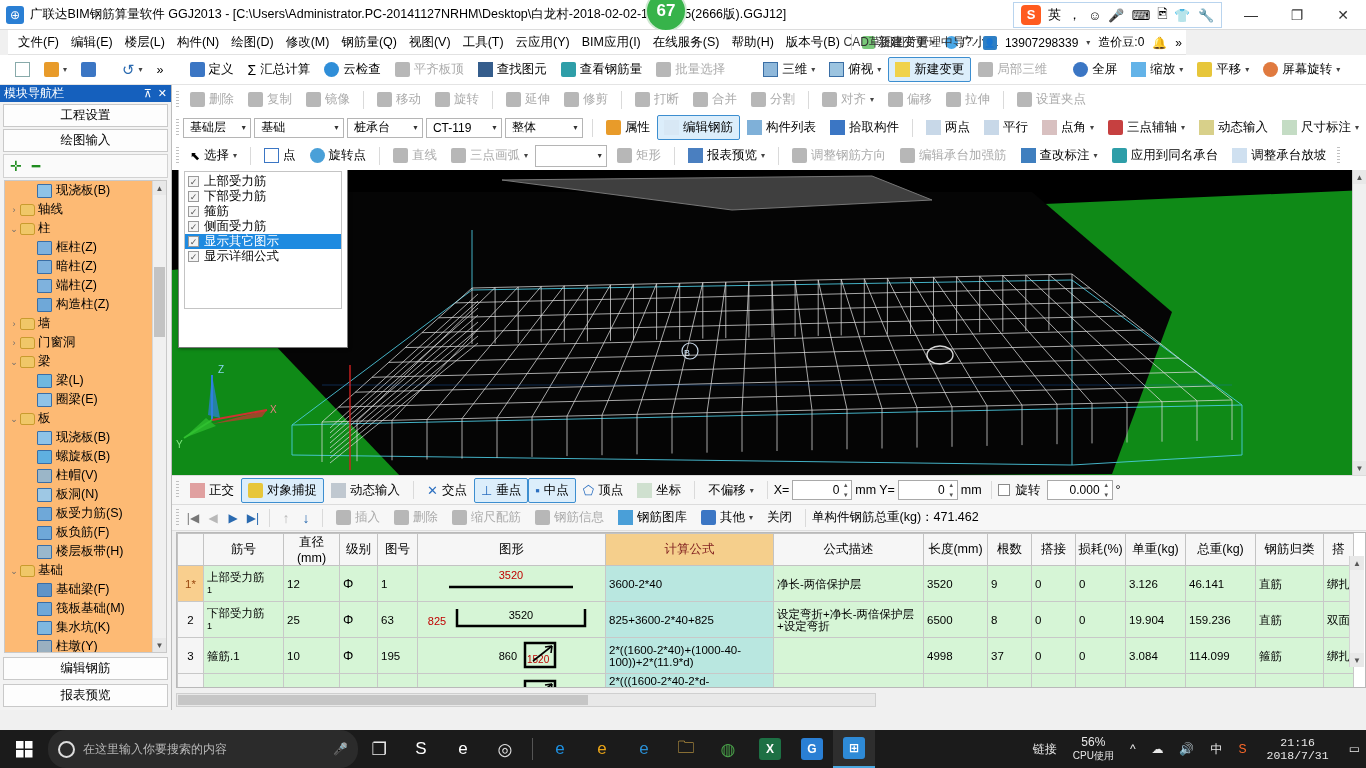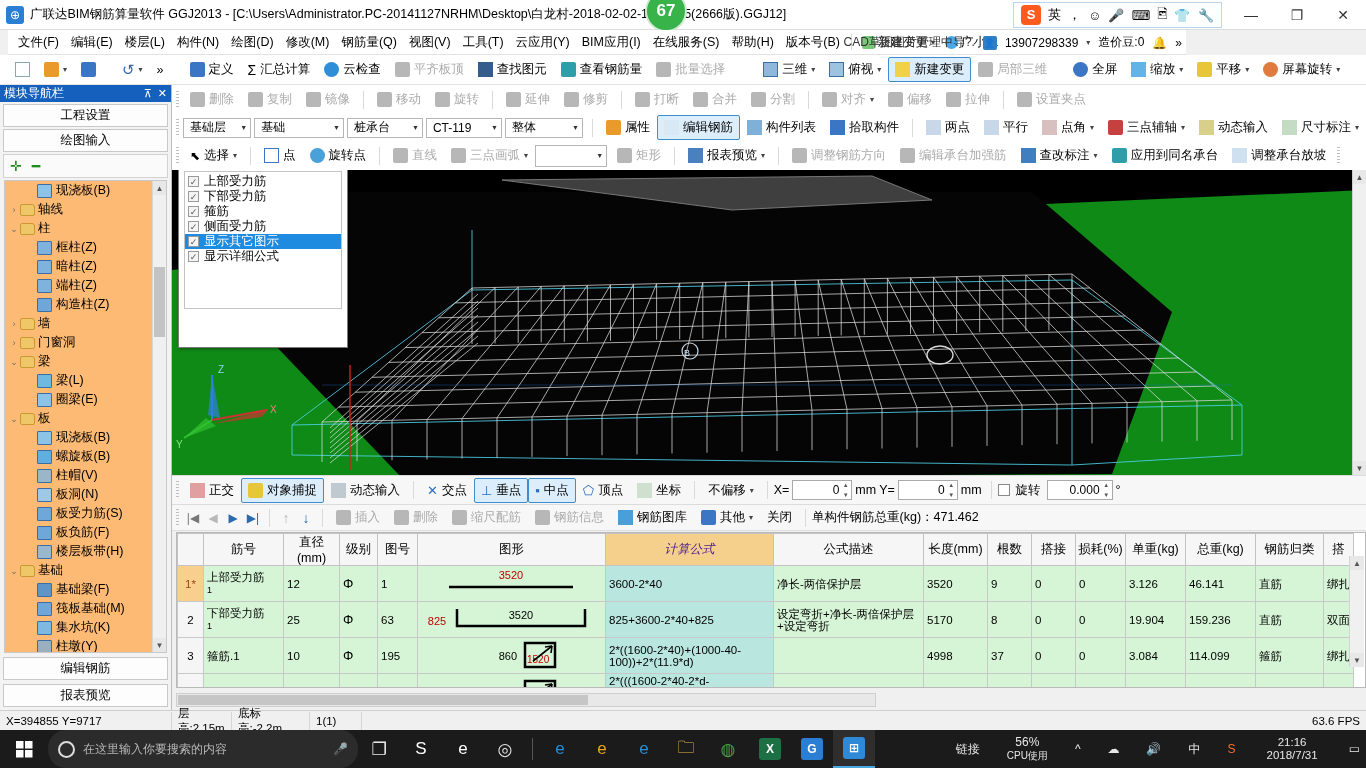--- a/index.html
+++ b/index.html
@@ -194,21 +194,21 @@
   .navbtn{width:20px;text-align:center;font-size:12px;}
   .grid{
     position:absolute; left:4px; top:27px; right:0; bottom:22px;
     border:1px solid #b9b9b9; background:#fff; overflow:hidden;
   }
   table.rb{ border-collapse:collapse; table-layout:fixed; width:1176px; font-size:12px;}
   table.rb th{
     background:#f6f6f6; border:1px solid #c3c3c3; height:22px; font-weight:normal;
     font-size:12.5px; padding:0 2px;
   }
-  table.rb th.hl{ background:#f5cf8c; color:#4c1d95;font-style:italic; }
+  table.rb th.hl{ background:#f5cf8c; color:#7f1d1d; }
   table.rb td{
     border:1px solid #c8c8c8; background:#d6f5d6; height:35px; padding:1px 3px;
     vertical-align:middle; font-size:11.5px; line-height:12px;
   }
   table.rb td.rownum{ background:#f5f5f5; text-align:center; }
   table.rb td.rownum.first{ background:#f9cf8e; color:#9a4a10; }
   table.rb td.formula{ background:#b9e7e0; }
   .cellsub{ font-size:9px; }
   .shapecell{ position:relative; height:33px; }
   .gridh-scroll{ position:absolute; left:4px; bottom:3px; width:700px; height:14px; background:#e8e8e8;border:1px solid #cfcfcf;}
@@ -236,22 +236,22 @@
       linear-gradient(#fff,#fff) 0 9.5px/7.5px 7.5px no-repeat,
       linear-gradient(#fff,#fff) 9.5px 9.5px/7.5px 7.5px no-repeat;}
   .searchbox{
     width:310px;height:38px;background:#2b2b2b;display:flex;align-items:center;gap:8px;padding:0 10px;
     color:#b8b8b8;
     border-radius:18px;
   }
   .cortana{width:17px;height:17px;border:2px solid #dcdcdc;border-radius:50%;}
   .tb-item{width:42px;height:38px;display:flex;align-items:center;justify-content:center;font-size:17px;}
   .tb-item.act{ border-bottom:2px solid #4aa8e0; background:#2e2e2e;}
-  .tray{ margin-left:auto; display:flex; align-items:center; gap:27px; padding-right:6px; font-size:12px;}
-  .clock{ text-align:center; line-height:13px; font-size:11.5px; padding:0 4px;}
+  .tray{ margin-left:auto; display:flex; align-items:center; gap:16px; padding-right:6px; font-size:12px;}
+  .clock{ text-align:center; line-height:13px; font-size:11.5px; padding:0 4px;font-family:Liberation Mono, monospace;}
   .app-ico{width:22px;height:22px;border-radius:3px;display:flex;align-items:center;justify-content:center;font-size:12px;color:#fff;font-weight:bold;}
 </style>
 </head>
 <body>
 
 <div class="app">
 
   <div class="titlebar">
     <div class="tb-icon">⊕</div>
     <div class="tb-title">广联达BIM钢筋算量软件 GGJ2013 - [C:\Users\Administrator.PC-20141127NRHM\Desktop\白龙村-2018-02-02-19-24-35(2666版).GGJ12]</div>
@@ -1116,21 +1116,21 @@
               <td>63</td>
               <td>
                 <div class="shapecell"><svg width="180" height="32" viewBox="0 0 180 32">
                     <text x="16" y="22" fill="#c00000" font-size="11" text-anchor="middle" font-family="Liberation Sans">825</text>
                     <text x="100" y="16" fill="#000" font-size="11" text-anchor="middle" font-family="Liberation Sans">3520</text>
                     <path d="M36 6 L36 23 L164 23 L164 6" stroke="#000" stroke-width="2.5" fill="none"></path>
                   </svg></div>
               </td>
               <td class="formula">825+3600-2*40+825</td>
               <td>设定弯折+净长-两倍保护层+设定弯折</td>
-              <td>5170</td>
+              <td>6500</td>
               <td>8</td>
               <td>0</td>
               <td>0</td>
               <td>19.904</td>
               <td>159.236</td>
               <td>直筋</td>
               <td>双面</td>
             </tr>
             <tr>
               <td class="rownum">3</td>
@@ -1191,28 +1191,20 @@
       <div class="grid-vscroll">
         <div class="vs-up">▲</div>
         <div class="vs-dn" style="position:absolute;bottom:0;left:0;right:0">▼</div>
       </div>
     </div>
     <div class="gridh-scroll">
       <div class="gridh-thumb"></div>
     </div>
   </div>
 
-  <div class="statusbar">
-    <div class="sbcell" style="width:172px">X=394855  Y=9717</div>
-    <div class="sbcell" style="width:60px">层高:2.15m</div>
-    <div class="sbcell" style="width:78px">底标高:-2.2m</div>
-    <div class="sbcell" style="width:52px">1(1)</div>
-    <div class="sbcell" style="flex:1;border-right:none"></div>
-    <div class="sbcell" style="border-right:none">63.6  FPS</div>
-  </div>
 
   <div class="taskbar">
     <div class="startbtn">
         <span class="winlogo"></span>
       </div>
     <div class="searchbox">
       <span class="cortana"></span>
       <span>在这里输入你要搜索的内容</span>
       <span style="margin-left:auto">🎤</span>
     </div>

